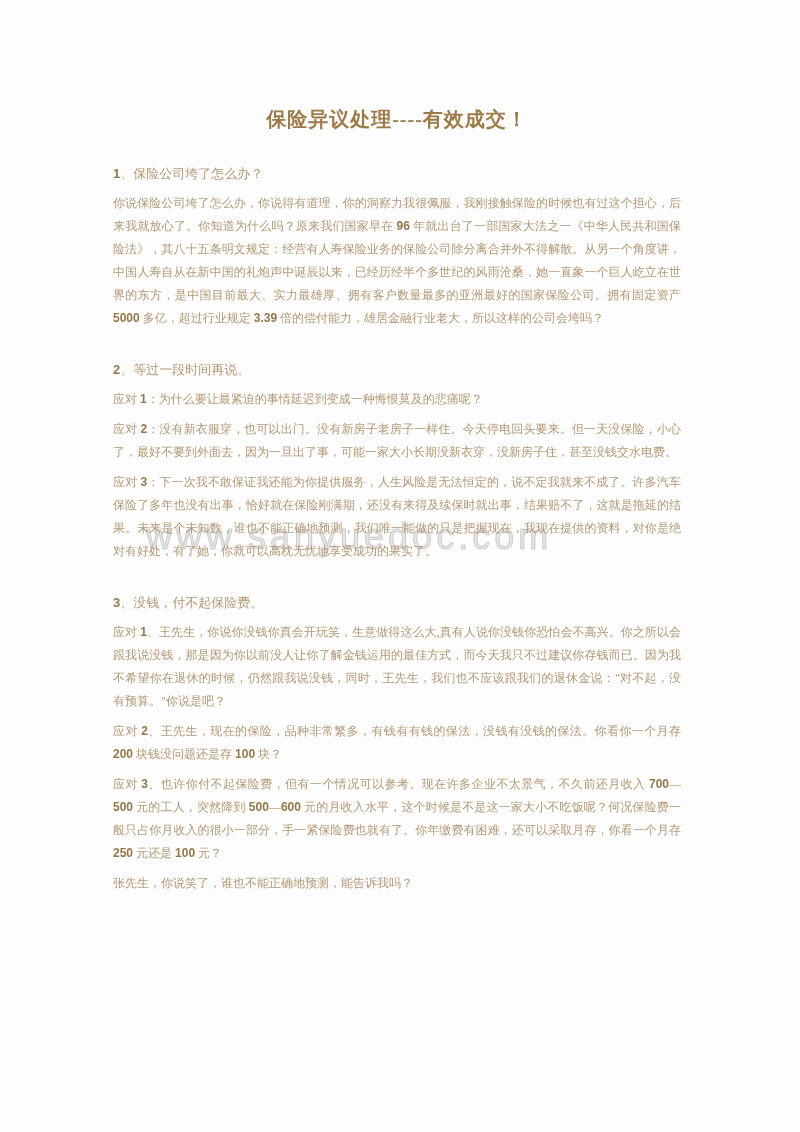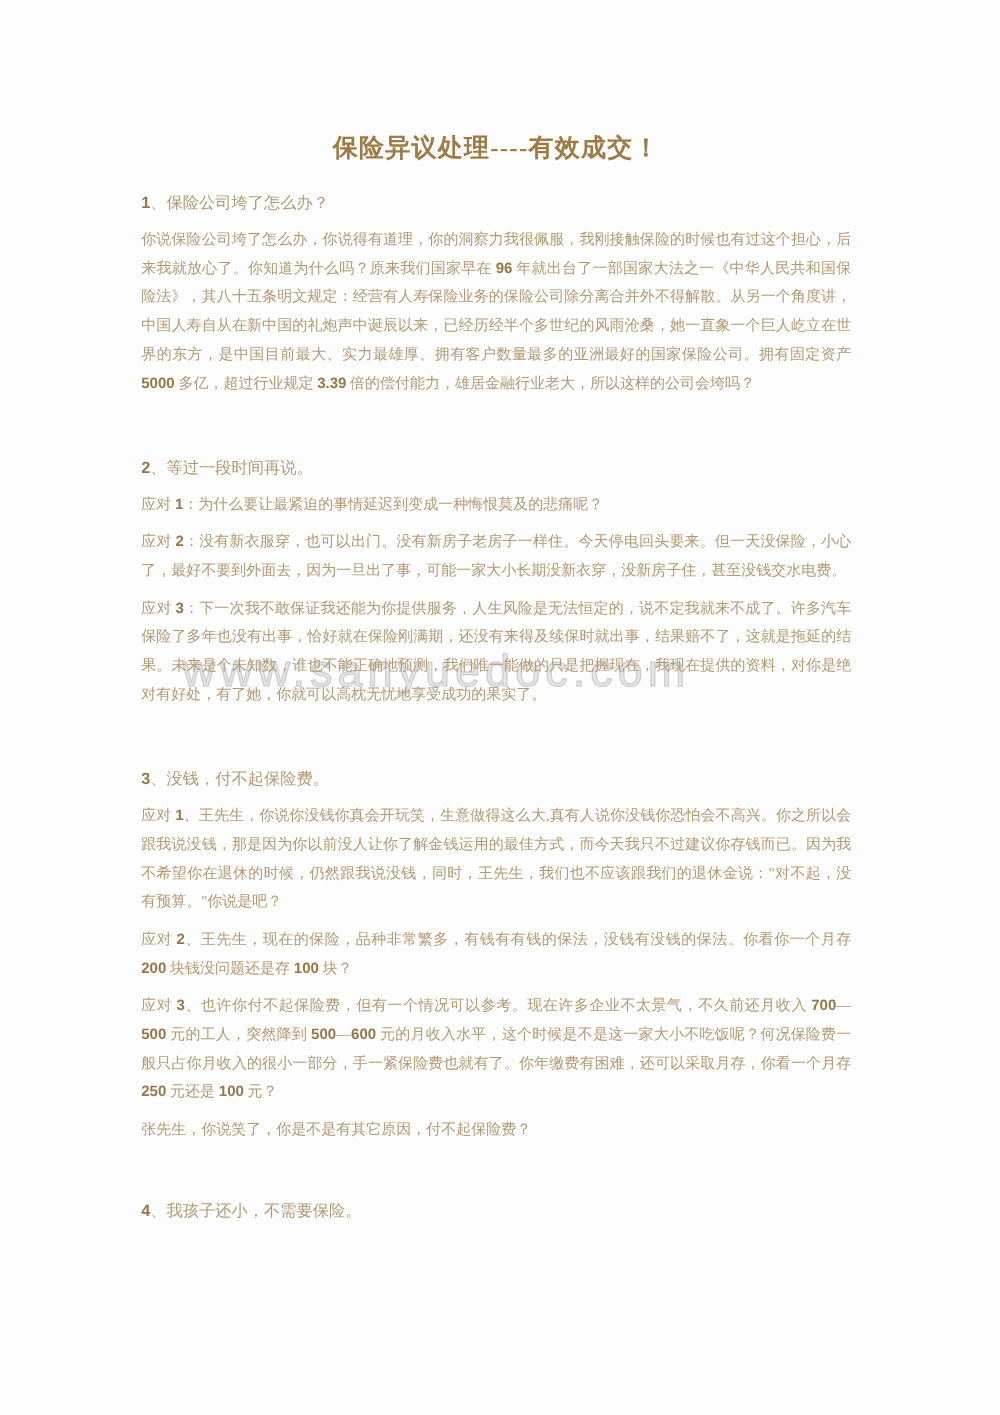--- a/index.html
+++ b/index.html
@@ -35,29 +35,29 @@
     user-select: none;
   }
   .content {
     position: absolute;
     left: 113px;
     top: 104px;
     width: 568px;
     z-index: 1;
   }
   .doc-title {
-    margin: 0 0 16px 0;
+    margin: 0 0 28px 0;
     font-size: 20px;
     line-height: 30px;
     font-weight: bold;
     text-align: center;
     color: #9d7b46;
     letter-spacing: 1px;
   }
-  .section { margin-top: 44px; }
+  .section { margin-top: 28px; }
   .section:first-child { margin-top: 1px; }
   .section.last { margin-top: 42px; }
   .sec-heading {
     margin: 0;
     font-size: 13px;
     line-height: 23px;
     color: #b39872;
   }
   .para {
     margin: 7px 0 0 0;
@@ -91,21 +91,18 @@
   <div class="para">应对 <span class="num">1</span>：为什么要让最紧迫的事情延迟到变成一种悔恨莫及的悲痛呢？</div>
           <div class="para">应对 <span class="num">2</span>：没有新衣服穿，也可以出门。没有新房子老房子一样住。今天停电回头要来。但一天没保险，小心了，最好不要到外面去，因为一旦出了事，可能一家大小长期没新衣穿，没新房子住，甚至没钱交水电费。</div>
           <div class="para">应对 <span class="num">3</span>：下一次我不敢保证我还能为你提供服务，人生风险是无法恒定的，说不定我就来不成了。许多汽车保险了多年也没有出事，恰好就在保险刚满期，还没有来得及续保时就出事，结果赔不了，这就是拖延的结果。未来是个未知数，谁也不能正确地预测，我们唯一能做的只是把握现在，我现在提供的资料，对你是绝对有好处，有了她，你就可以高枕无忧地享受成功的果实了。</div>
         </div>
 
   <div class="section">
     <div class="sec-heading"><span class="num">3</span>、没钱，付不起保险费。</div>
   <div class="para">应对 <span class="num">1</span>、王先生，你说你没钱你真会开玩笑，生意做得这么大,真有人说你没钱你恐怕会不高兴。你之所以会跟我说没钱，那是因为你以前没人让你了解金钱运用的最佳方式，而今天我只不过建议你存钱而已。因为我不希望你在退休的时候，仍然跟我说没钱，同时，王先生，我们也不应该跟我们的退休金说："对不起，没有预算。"你说是吧？</div>
           <div class="para">应对 <span class="num">2</span>、王先生，现在的保险，品种非常繁多，有钱有有钱的保法，没钱有没钱的保法。你看你一个月存 <span class="num">200</span> 块钱没问题还是存 <span class="num">100</span> 块？</div>
           <div class="para">应对 <span class="num">3</span>、也许你付不起保险费，但有一个情况可以参考。现在许多企业不太景气，不久前还月收入 <span class="num">700</span>—<span class="num">500</span> 元的工人，突然降到 <span class="num">500</span>—<span class="num">600</span> 元的月收入水平，这个时候是不是这一家大小不吃饭呢？何况保险费一般只占你月收入的很小一部分，手一紧保险费也就有了。你年缴费有困难，还可以采取月存，你看一个月存 <span class="num">250</span> 元还是 <span class="num">100</span> 元？</div>
-          <div class="para">张先生，你说笑了，你是不是有其它原因，付不起保险费？</div>
+          <div class="para">张先生，你说笑了，谁也不能正确地预测，能告诉我吗？</div>
         </div>
 
-  <div class="section last">
-    <div class="sec-heading"><span class="num">4</span>、我孩子还小，不需要保险。</div>
-  </div>
 </div>
   </div>
 </div>
 
 </body></html>

